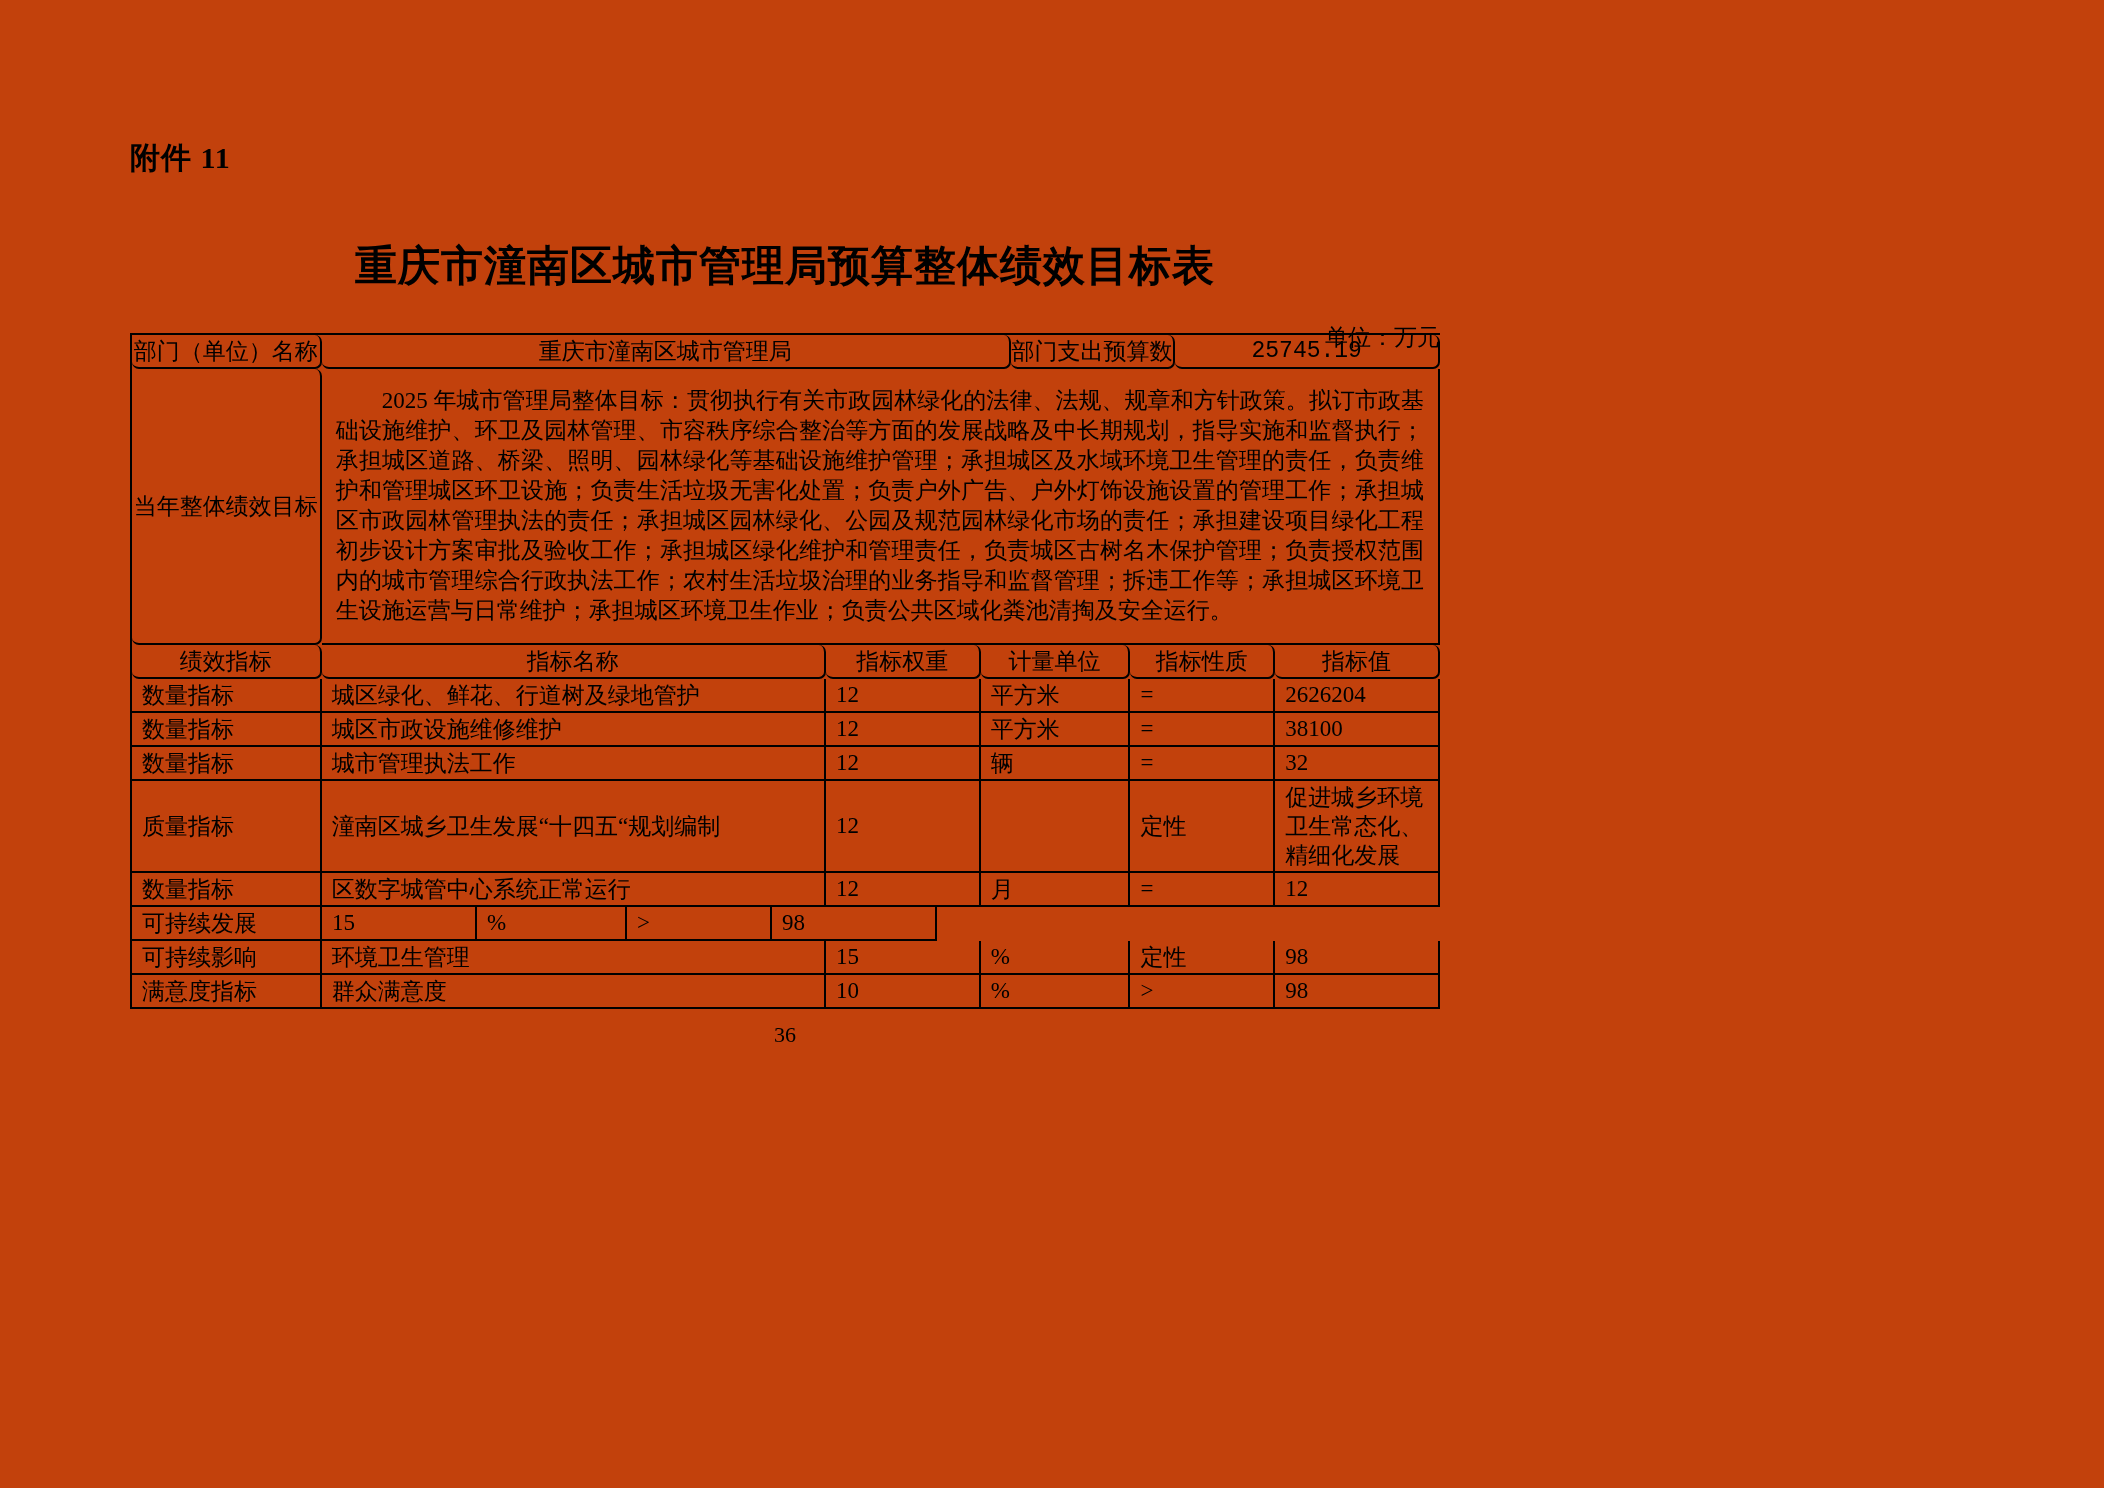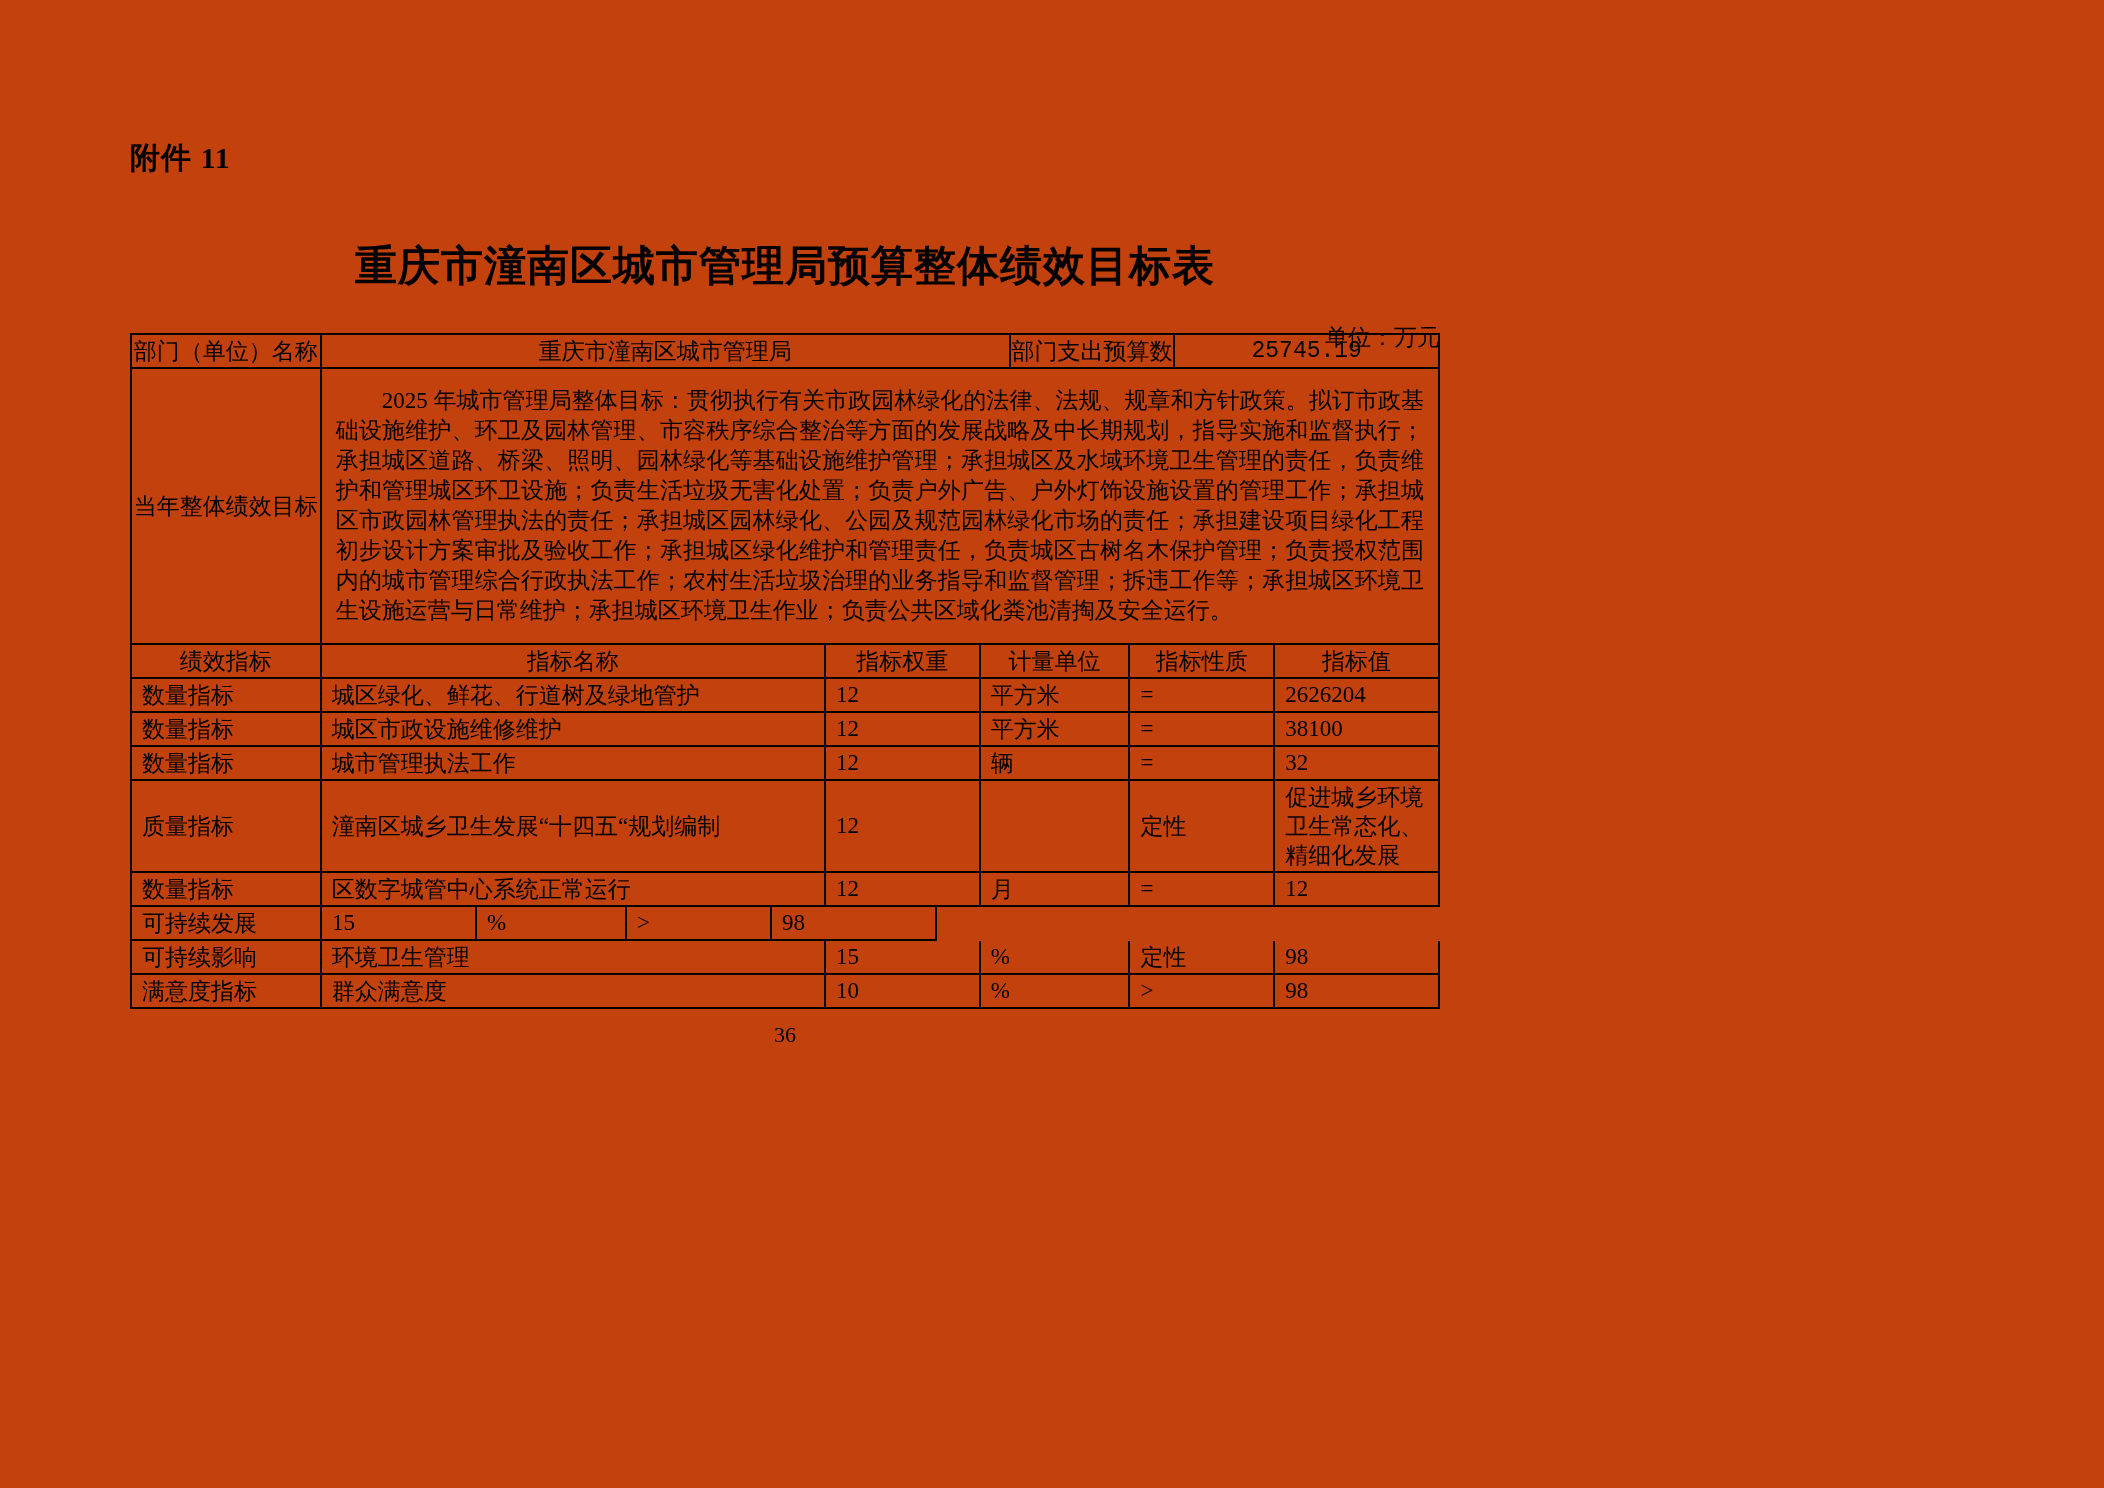--- a/index.html
+++ b/index.html
@@ -50,21 +50,21 @@
     font-size: 23px;
   }
   .trow { display: flex; width: 100%; }
   .cell {
     border-right: 2px solid #000;
     border-bottom: 2px solid #000;
     display: flex;
     align-items: center;
     overflow: hidden;
   }
-  .center { justify-content: center; text-align: center; }
+  .center { justify-content: center; text-align: center; border-radius: 7px; }
   .left { justify-content: flex-start; padding-left: 10px; padding-right: 6px; text-align: left; }
   
   .r1 { height: 34px; }
   .r1 .a { width: 190px; }
   .r1 .b { width: 690px; }
   .r1 .c { width: 165px; }
   .r1 .d { width: 265px; font-family: Liberation Mono, monospace; }
   
   .r2 { height: 276px; }
   .r2 .a { width: 190px; }

